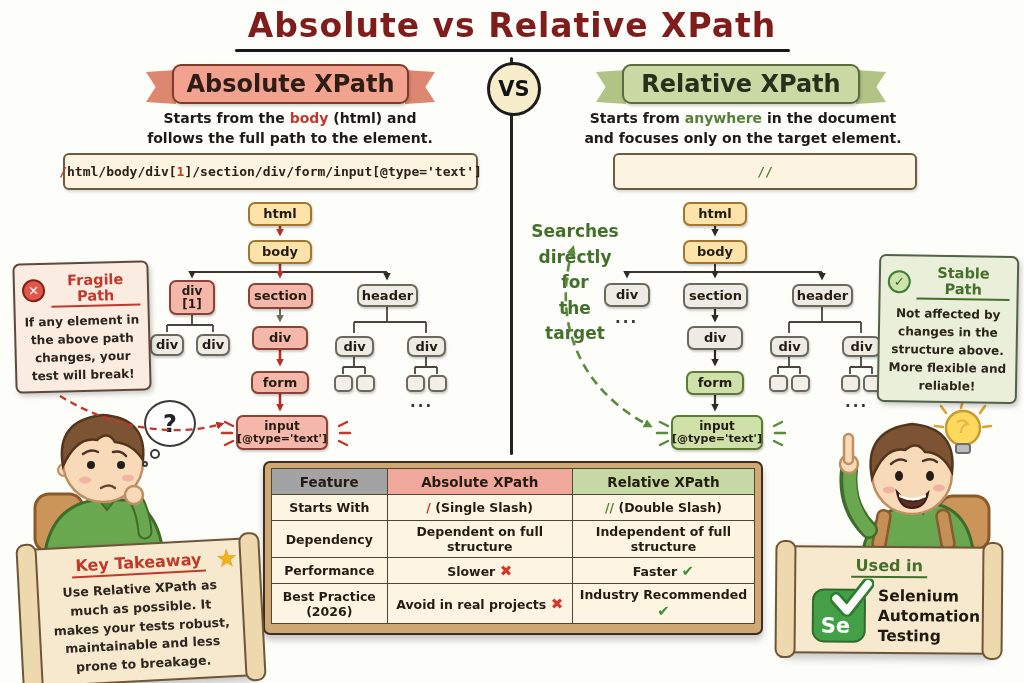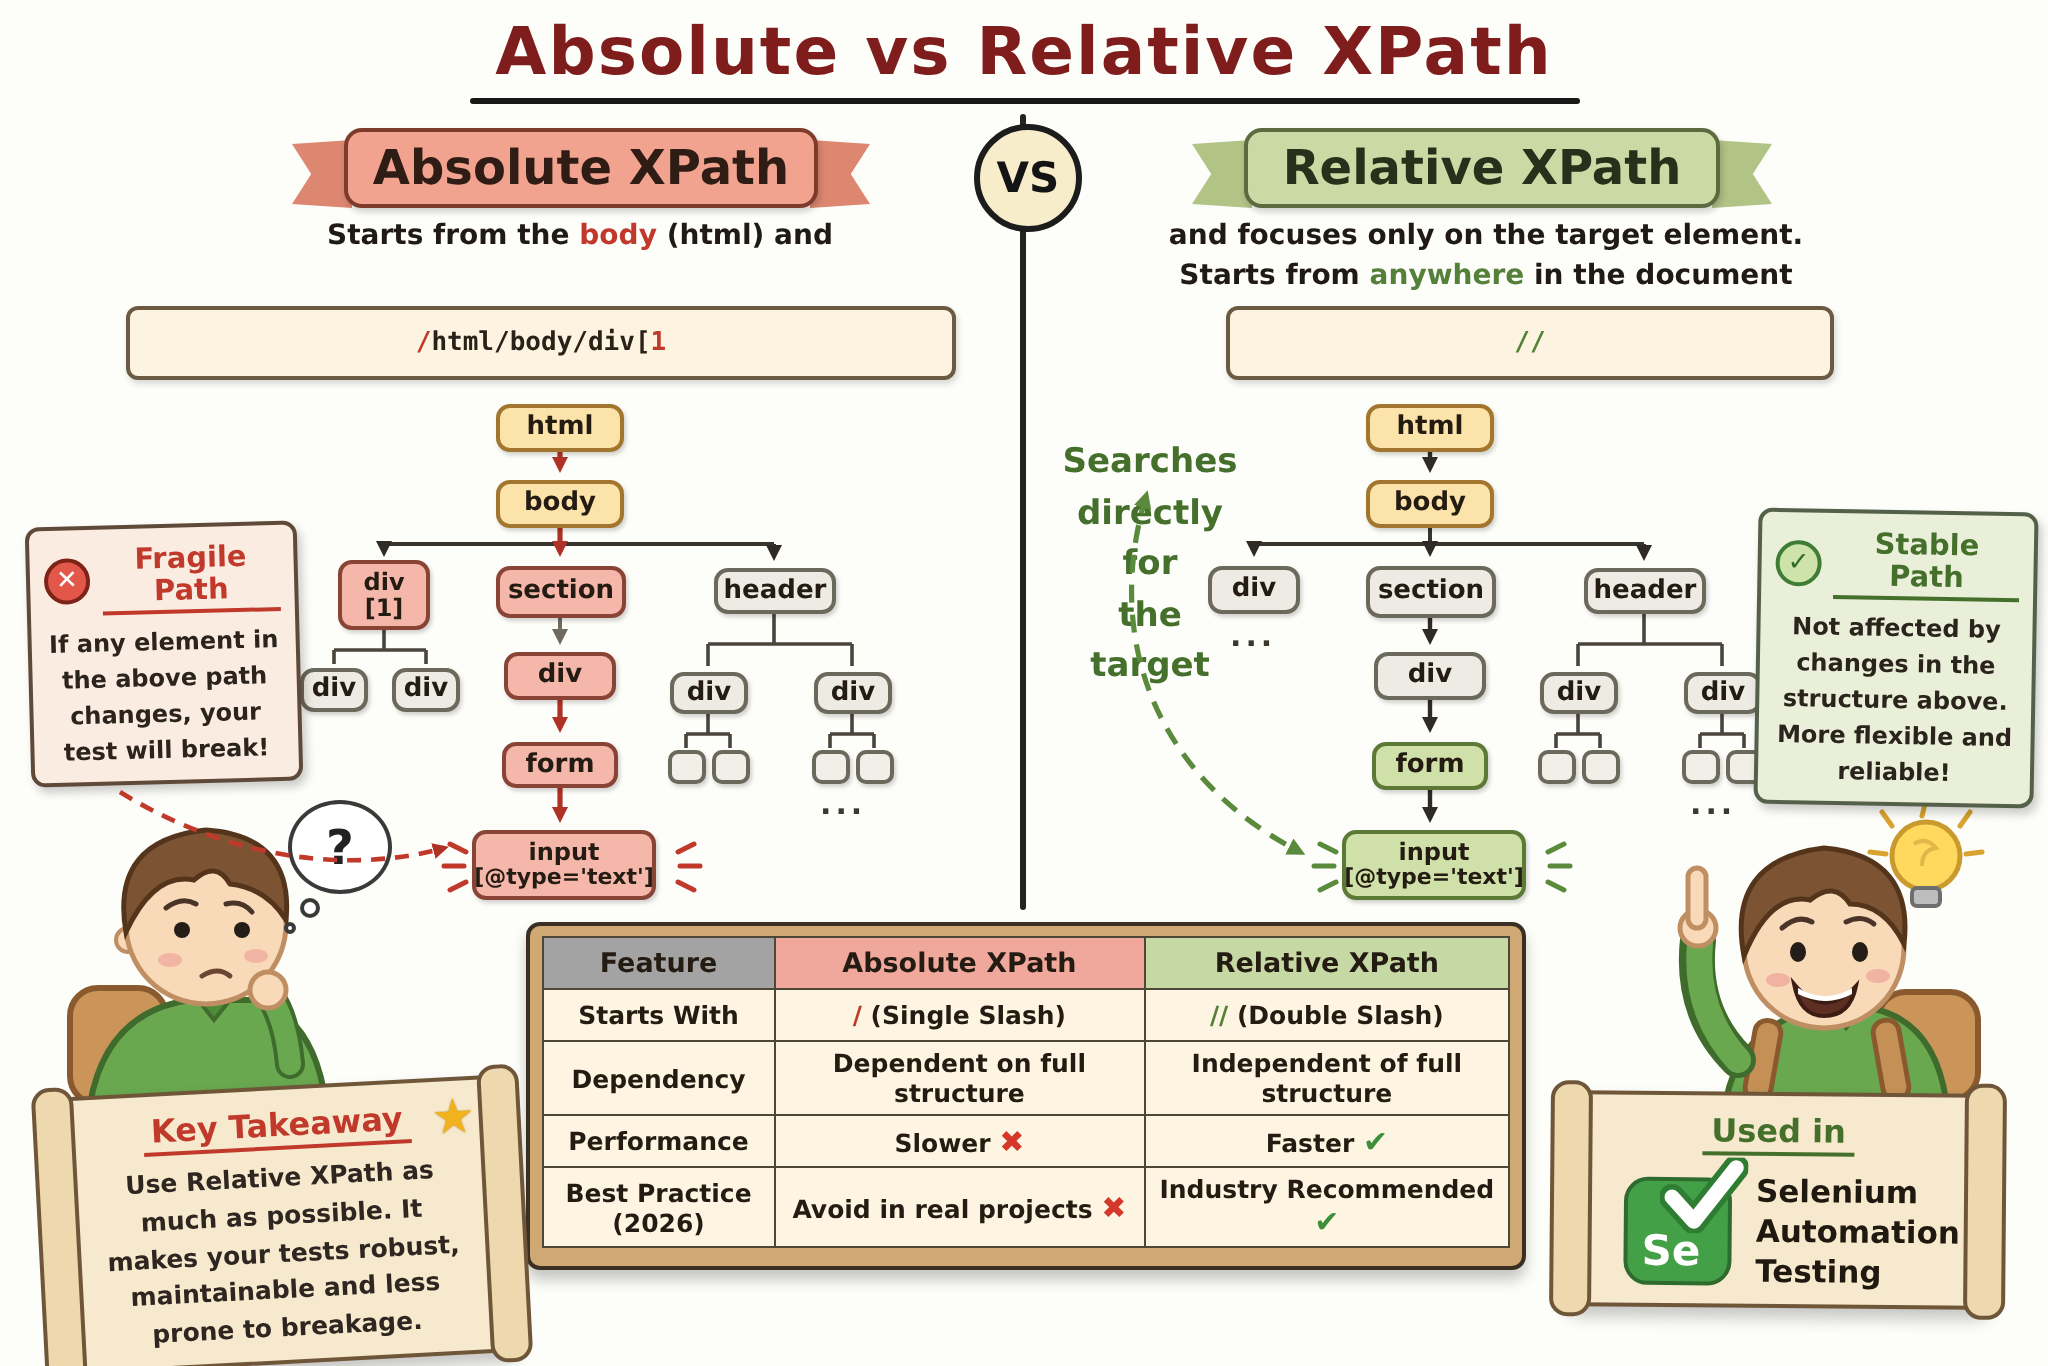--- a/index.html
+++ b/index.html
@@ -138,28 +138,29 @@
 <div class="abs vs-circle">VS</div>
 
 <div class="abs banner banner-green" style="left:622px; top:64px; width:238px;">
   <div class="tail tail-l"></div>
   <div class="tail tail-r"></div>
   <div class="main">Relative XPath</div>
 </div>
 
 <div class="abs subtitle" style="left:120px; top:109px; width:340px;">
   <div><span>Starts from the </span><span class="hl-red">body</span><span> (html) and</span></div>
+  <div>follows the full path to the element.</div>
 </div>
 <div class="abs subtitle" style="left:578px; top:109px; width:330px;">
+  <div><span>Starts from </span><span class="hl-green">anywhere</span><span> in the document</span></div>
   <div>and focuses only on the target element.</div>
-  <div><span>Starts from </span><span class="hl-green">anywhere</span><span> in the document</span></div>
 </div>
 
 <div class="abs codebox" style="left:63px; top:153px; width:415px;">
-  <span class="seg-red">/</span><span>html/body/div[</span><span class="seg-red">1</span>
+  <span class="seg-red">/</span><span>html/body/div[</span><span class="seg-red">1</span><span>]/section/div/form/input[@type='text']</span>
 </div>
 <div class="abs codebox" style="left:613px; top:153px; width:304px;">
   <span class="seg-green">//</span>
 </div>
 
 <svg class="abs overlay">
   <defs>
     <marker id="m-red" markerWidth="8" markerHeight="8" refX="5.5" refY="4" orient="auto" markerUnits="userSpaceOnUse">
       <path d="M0,0 L8,4 L0,8 Z" fill="#b03226"></path>
       </marker>

